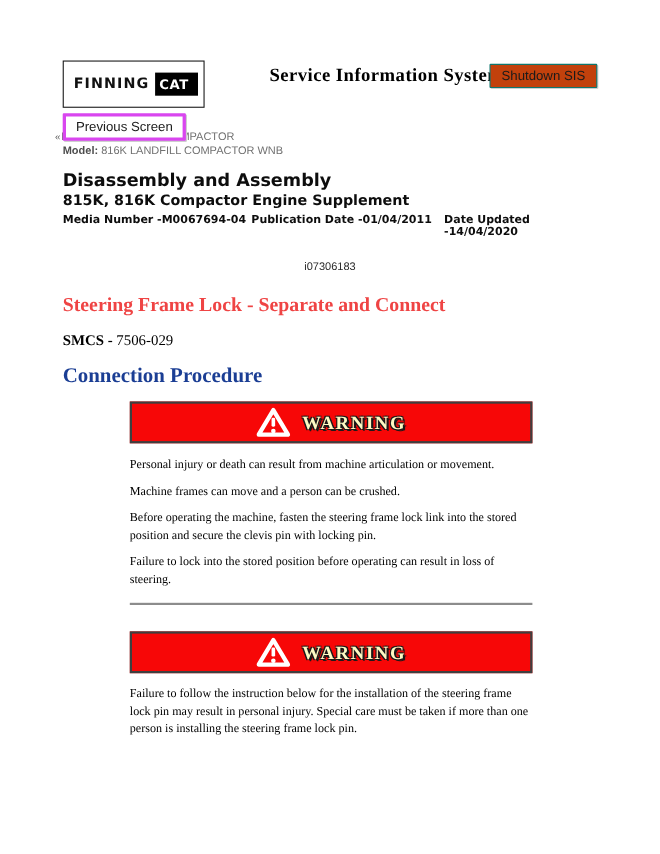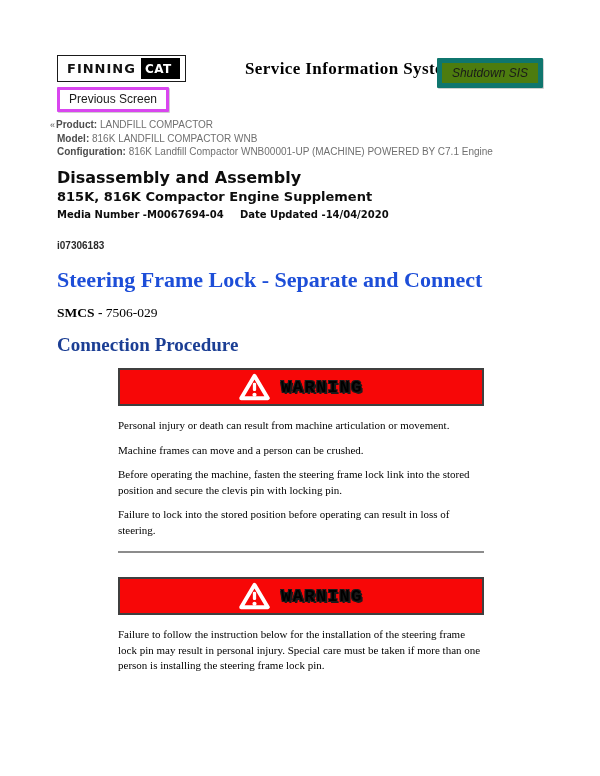--- a/index.html
+++ b/index.html
@@ -9,21 +9,21 @@
     font-family: "Liberation Sans", sans-serif;
     color: #000;
     overflow: hidden;
   }
   .page { position: relative; width: 600px; height: 776px; background: #fff; }
 
   
   .header { position: relative; margin: 55px 57px 0 57px; height: 51px; }
   .logo-box {
     display: inline-flex; align-items: center;
-    border: 1px solid #1a1a1a; height: 27px; padding: 0 5px 0 9px; gap: 5px;
+    border: 1px solid #1a1a1a; height: 43px; padding: 0 5px 0 9px; gap: 5px;
     background: #fff;
   }
   .logo-finning {
     font-family: "DejaVu Sans", sans-serif;
     font-weight: bold; font-size: 13px; letter-spacing: 1px; color: #111;
   }
   .logo-cat {
     background: #000; color: #fff; font-weight: bold; font-size: 12px;
     padding: 5px 8px 4px 4px; letter-spacing: 0.5px;
     font-family: "DejaVu Sans", sans-serif; line-height: 1;
@@ -35,62 +35,62 @@
     font-size: 12px; color: #1a1a1a; padding: 2px 9px 3px 9px; cursor: pointer;
   }
   .sis-title {
     position: absolute; left: 188px; top: 4px;
     font-family: "Liberation Serif", serif;
     font-weight: bold; font-size: 17px; letter-spacing: 0.4px; color: #000;
     white-space: nowrap;
   }
   .shutdown-btn {
     position: absolute; right: 0; top: 3px;
-    border: 5px solid #0f766e; border-radius: 1px;
-    background: #4d7c0f; box-shadow: 1px 1px 0 #cfcfcf;
-    font-size: 12px; color: #1a1a1a; padding: 3px 10px; cursor: pointer; font-style: italic;
+    border: 1px solid #0f766e; border-radius: 1px;
+    background: #c2410c; box-shadow: 1px 1px 0 #cfcfcf;
+    font-size: 12px; color: #1a1a1a; padding: 3px 10px; cursor: pointer;
   }
 
   
   .product-block { margin: 12px 57px 0 57px; font-size: 10px; line-height: 13px; }
   .product-row { white-space: nowrap; }
   .product-marker { color: #555; margin-left: -7px; margin-right: 1px; font-size: 9px; }
   .product-label { font-weight: bold; color: #4d4d4d; }
   .product-value { color: #707070; }
 
   
   .doc-block { margin: 10px 57px 0 57px; font-family: "DejaVu Sans", sans-serif; }
   .doc-title { font-weight: bold; font-size: 16px; line-height: 19px; color: #0d0d0d; }
   .doc-subtitle { font-weight: bold; font-size: 13px; margin-top: 2px; color: #0d0d0d; }
   .media-row { display: flex; margin-top: 5px; font-weight: bold; font-size: 10px; color: #0d0d0d; }
   .media-number { width: 183px; }
   .pub-date { width: 187px; }
-  .doc-id { margin: 20px 57px 16px 57px; text-align: left; font-size: 10px; color: #2a2a2a; font-weight: bold; }
+  .doc-id { margin: 20px 57px 16px 57px; text-align: center; font-size: 10px; color: #2a2a2a; }
   .article-title {
     margin: 13px 57px 0 57px; font-family: "Liberation Serif", serif;
-    font-weight: bold; font-size: 22px; line-height: 26px; color: #1d4ed8;
+    font-weight: bold; font-size: 18px; line-height: 26px; color: #ef4444;
   }
   .smcs-line { margin: 12px 57px 0 57px; font-family: "Liberation Serif", serif; font-size: 13.5px; }
   .smcs-label { font-weight: bold; }
   .section-title {
     margin: 13px 57px 12px 57px; font-family: "Liberation Serif", serif;
     font-weight: bold; font-size: 19px; line-height: 22px; color: #1b3e94;
   }
 
   
   .warn-banner {
     margin: 12px 116px 0 118px; height: 38px;
     background: #f70707; border: 2px solid #3f3f3f;
     display: flex; align-items: center; justify-content: center; gap: 11px;
   }
   .warn-banner.second { margin-top: 24px; }
   .warn-icon { display: block; }
   .warn-label {
-    color: #000000; font-weight: bold; font-size: 17px; letter-spacing: 1.5px;
-    font-family: Liberation Mono, monospace; line-height: 1;
+    color: #fef9c3; font-weight: bold; font-size: 17px; letter-spacing: 1.5px;
+    font-family: Liberation Serif, serif; line-height: 1;
     text-shadow: -1px -1px 0 #1a1a1a, 1px -1px 0 #1a1a1a,
                  -1px 1px 0 #1a1a1a, 1px 1px 0 #1a1a1a, 2px 2px 0 #1a1a1a;
   }
 
   
   .warn-text {
     margin: 12px 116px 0 118px;
     font-family: "Liberation Serif", serif; font-weight: normal;
     font-size: 11px; line-height: 15.5px; color: #000;
   }
@@ -122,31 +122,28 @@
 
   <div class="product-block">
     <div class="product-row">
       <span class="product-marker">«</span><span class="product-label">Product:</span>
       <span class="product-value">LANDFILL COMPACTOR</span>
     </div>
     <div class="product-row">
       <span class="product-label">Model:</span>
       <span class="product-value">816K LANDFILL COMPACTOR WNB</span>
     </div>
-    <div class="product-row">
-      <span class="product-label">Configuration:</span>
-      <span class="product-value">816K Landfill Compactor WNB00001-UP (MACHINE) POWERED BY C7.1 Engine</span>
-    </div>
   </div>
 
   <div class="doc-block">
     <div class="doc-title">Disassembly and Assembly</div>
     <div class="doc-subtitle">815K, 816K Compactor Engine Supplement</div>
     <div class="media-row">
       <span class="media-number">Media Number -M0067694-04</span>
+      <span class="pub-date">Publication Date -01/04/2011</span>
       <span>Date Updated -14/04/2020</span>
     </div>
   </div>
 
   <div class="doc-id">i07306183</div>
 
   <h1 class="article-title">Steering Frame Lock - Separate and Connect</h1>
 
   <div class="smcs-line">
     <span class="smcs-label">SMCS -</span>

